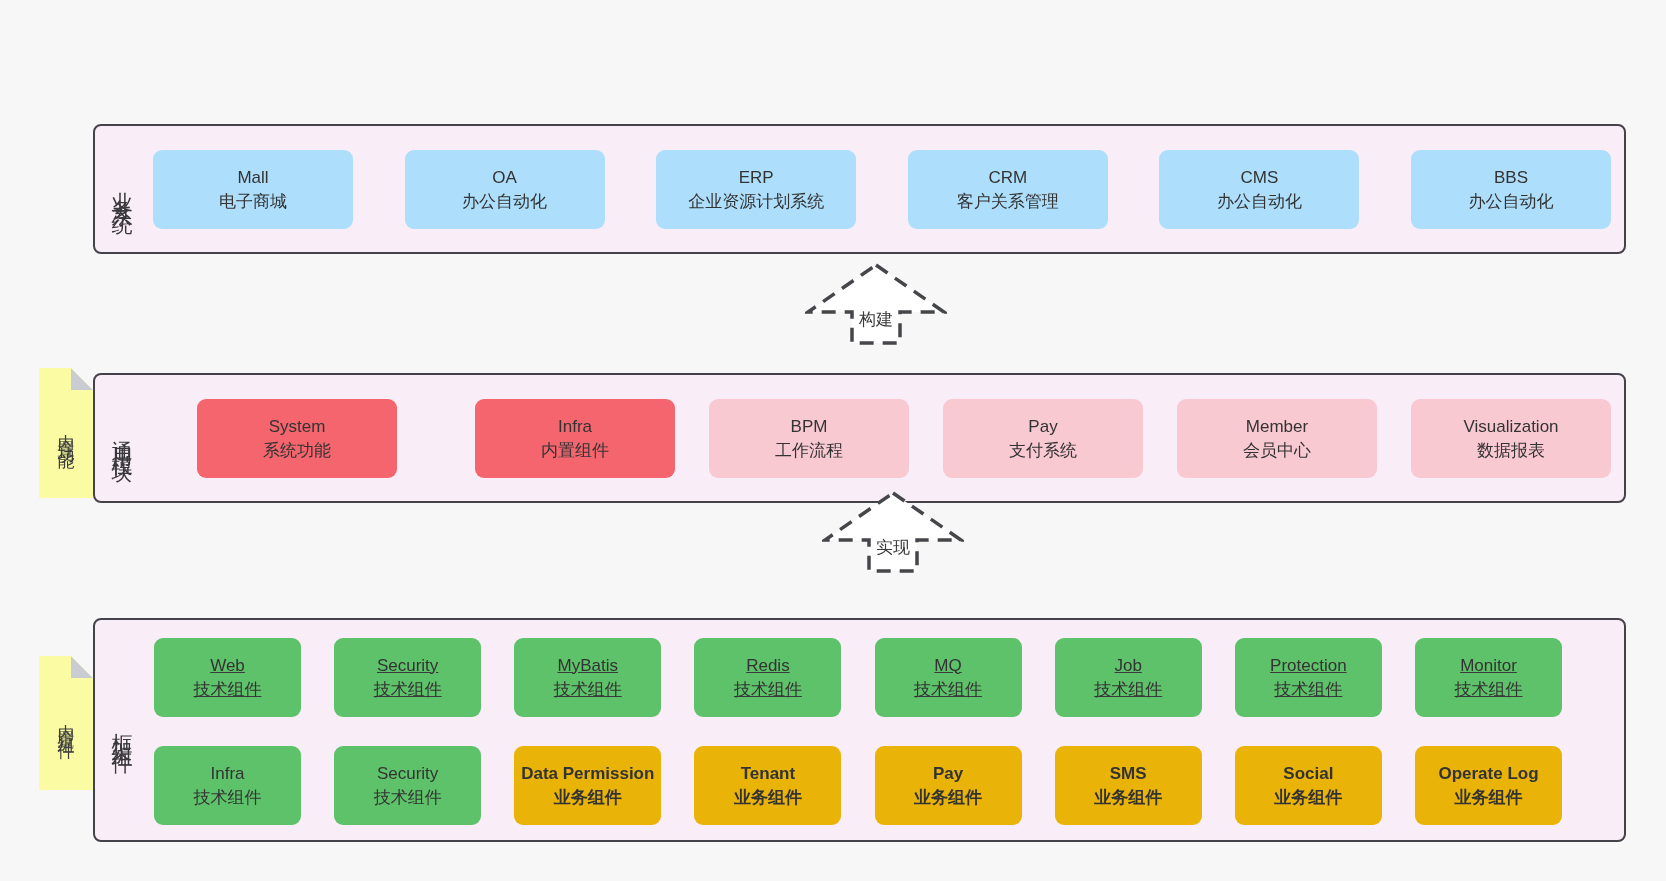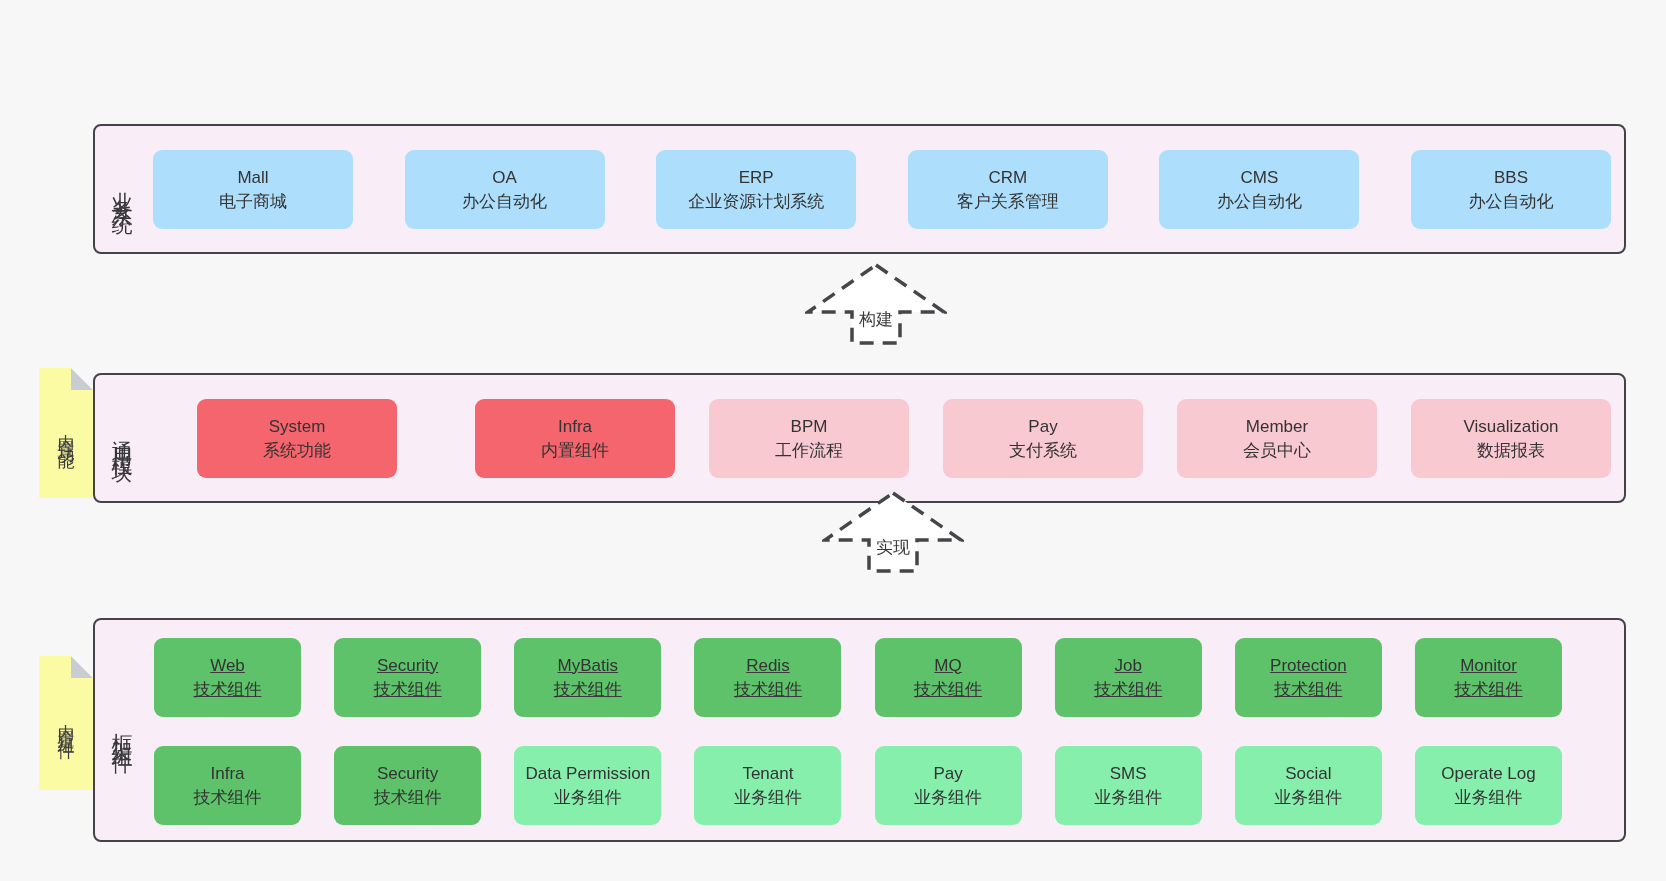--- a/index.html
+++ b/index.html
@@ -62,21 +62,21 @@
     box-sizing: border-box;
     padding: 2px 4px;
   }
   .row-6 .box { width: 200px; }
   .row-8 .box { width: 147px; }
 
   .box.blue        { background: #addefb; }
   .box.red         { background: #f4656d; margin-left: 44px; }
   .box.pink        { background: #f9c9d2; }
   .box.green       { background: #5ec26a; }
-  .box.green-light { background: #86efac; }
+  .box.green-light { background: #eab308; font-weight: bold; }
 
   
   .sticky {
     position: absolute;
     width: 54px;
     background: #fbfba3;
     clip-path: polygon(0 0, calc(100% - 22px) 0, 100% 22px, 100% 100%, 0 100%);
   }
   #sticky-mid    { left: 39px; top: 368px; height: 130px; }
   #sticky-bottom { left: 39px; top: 656px; height: 134px; }

